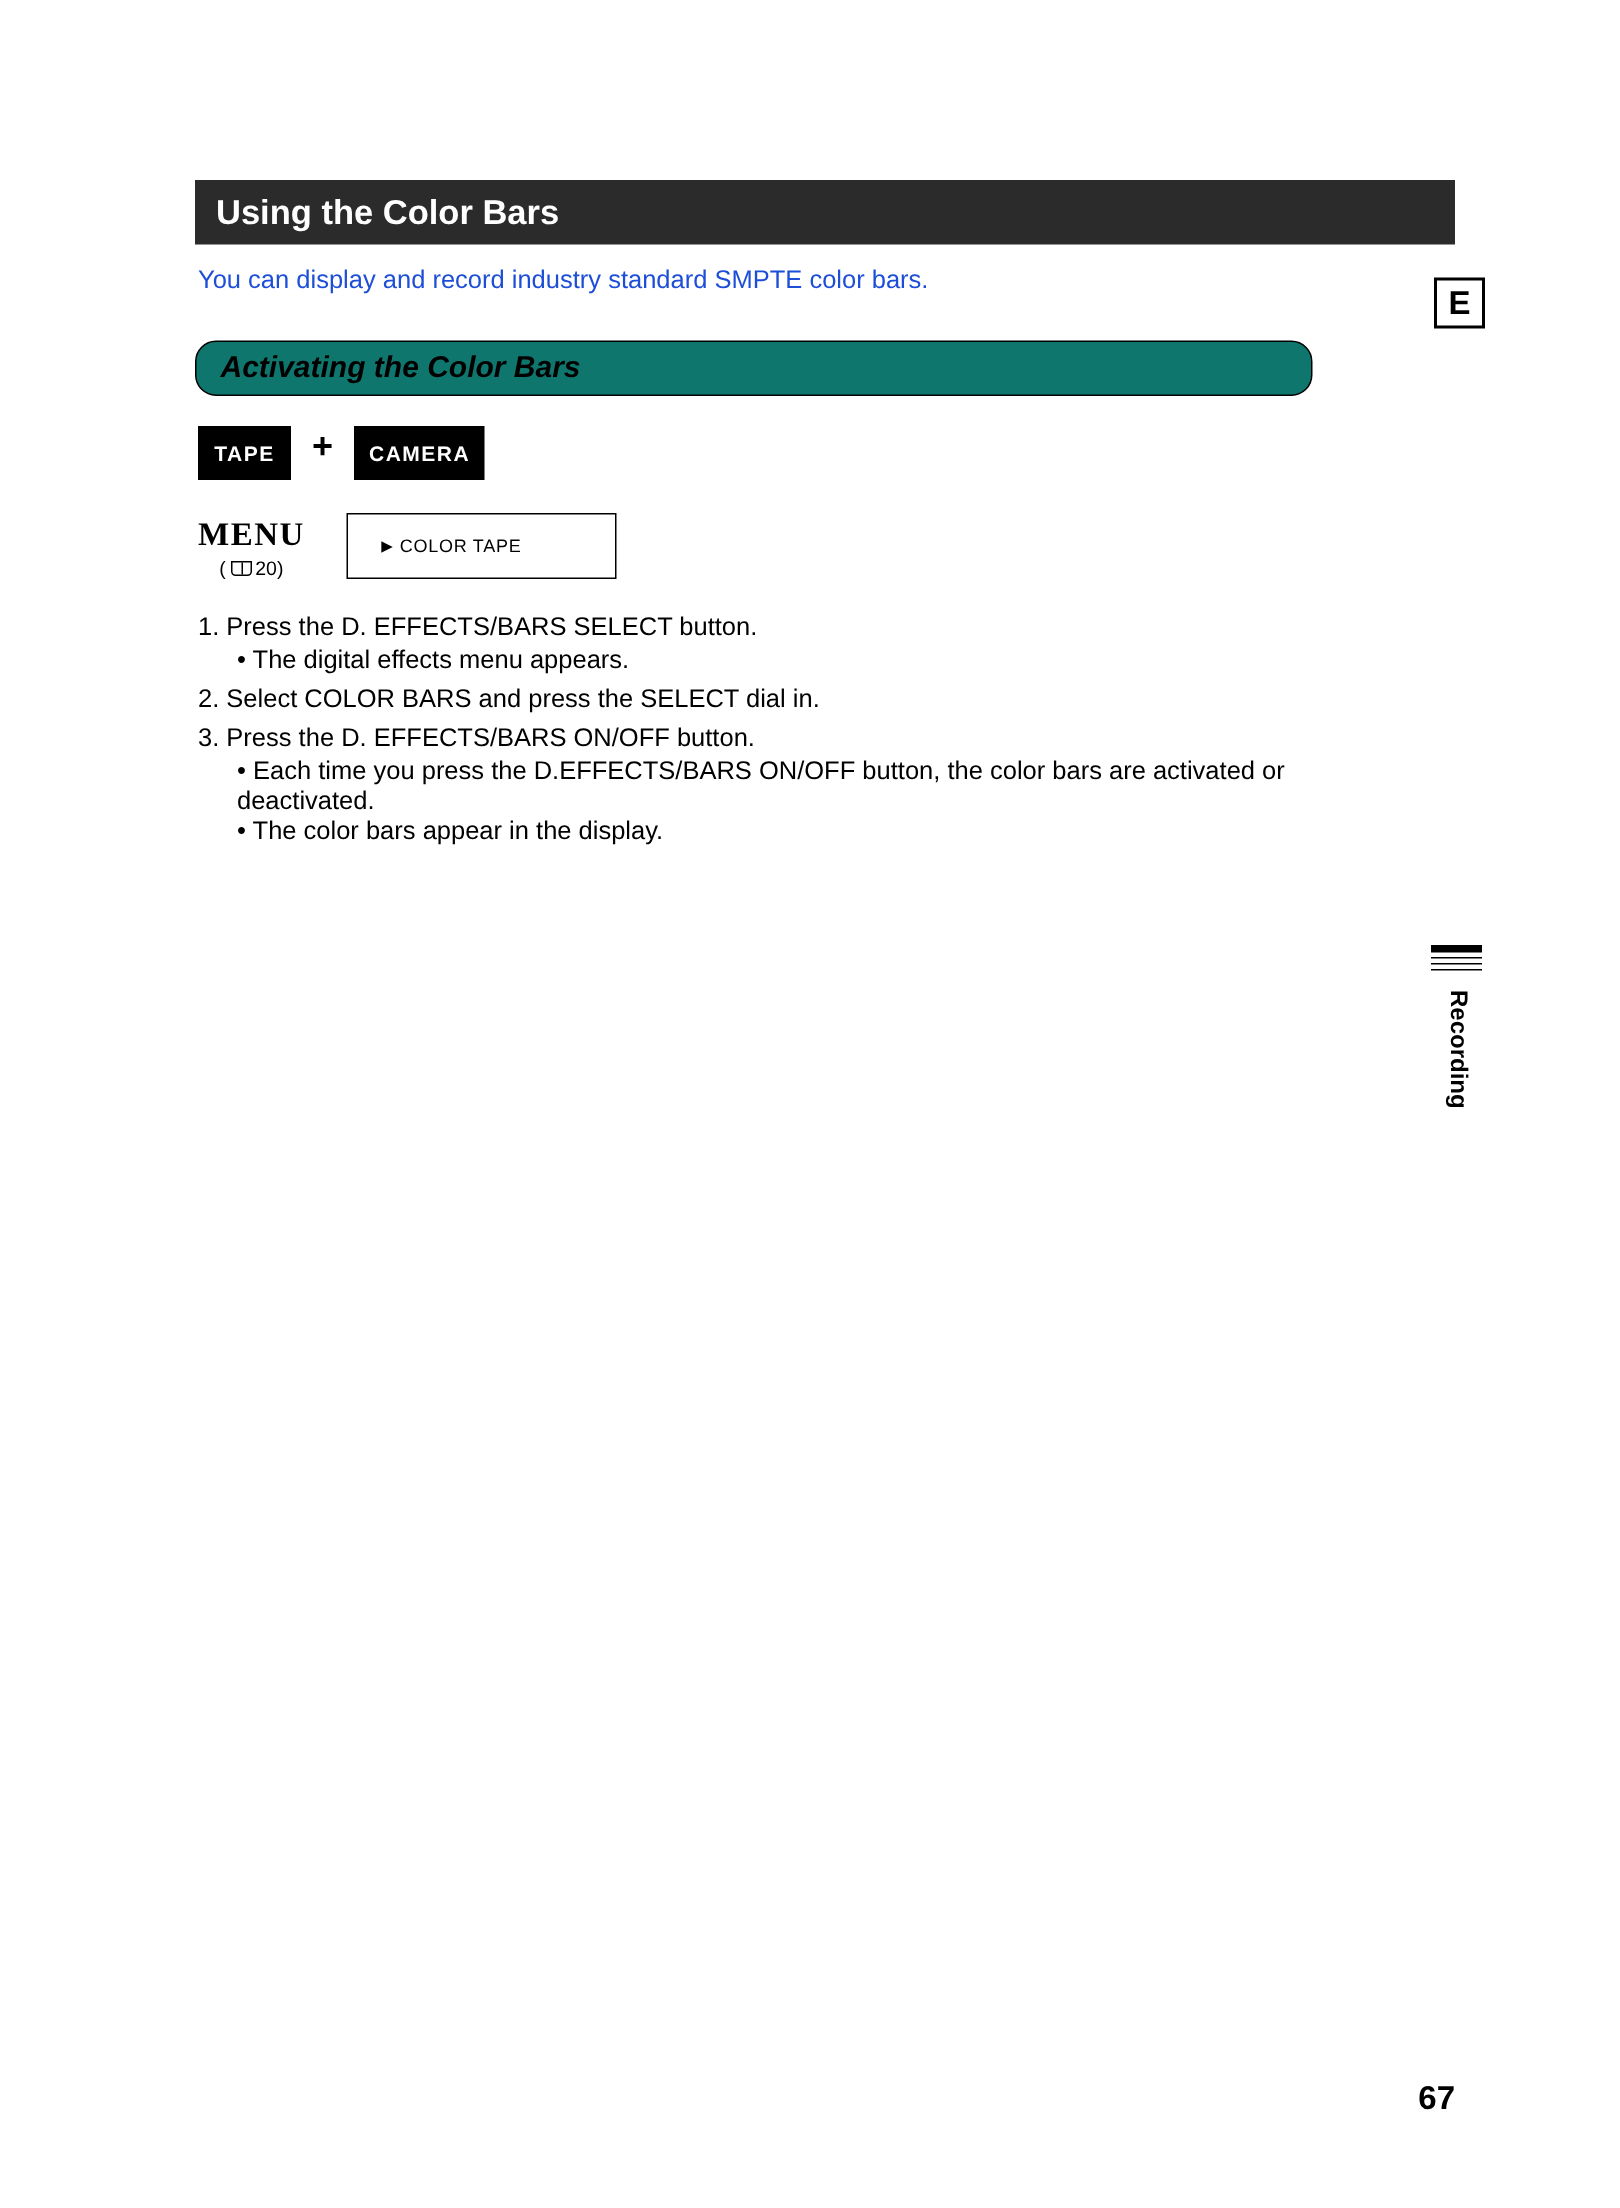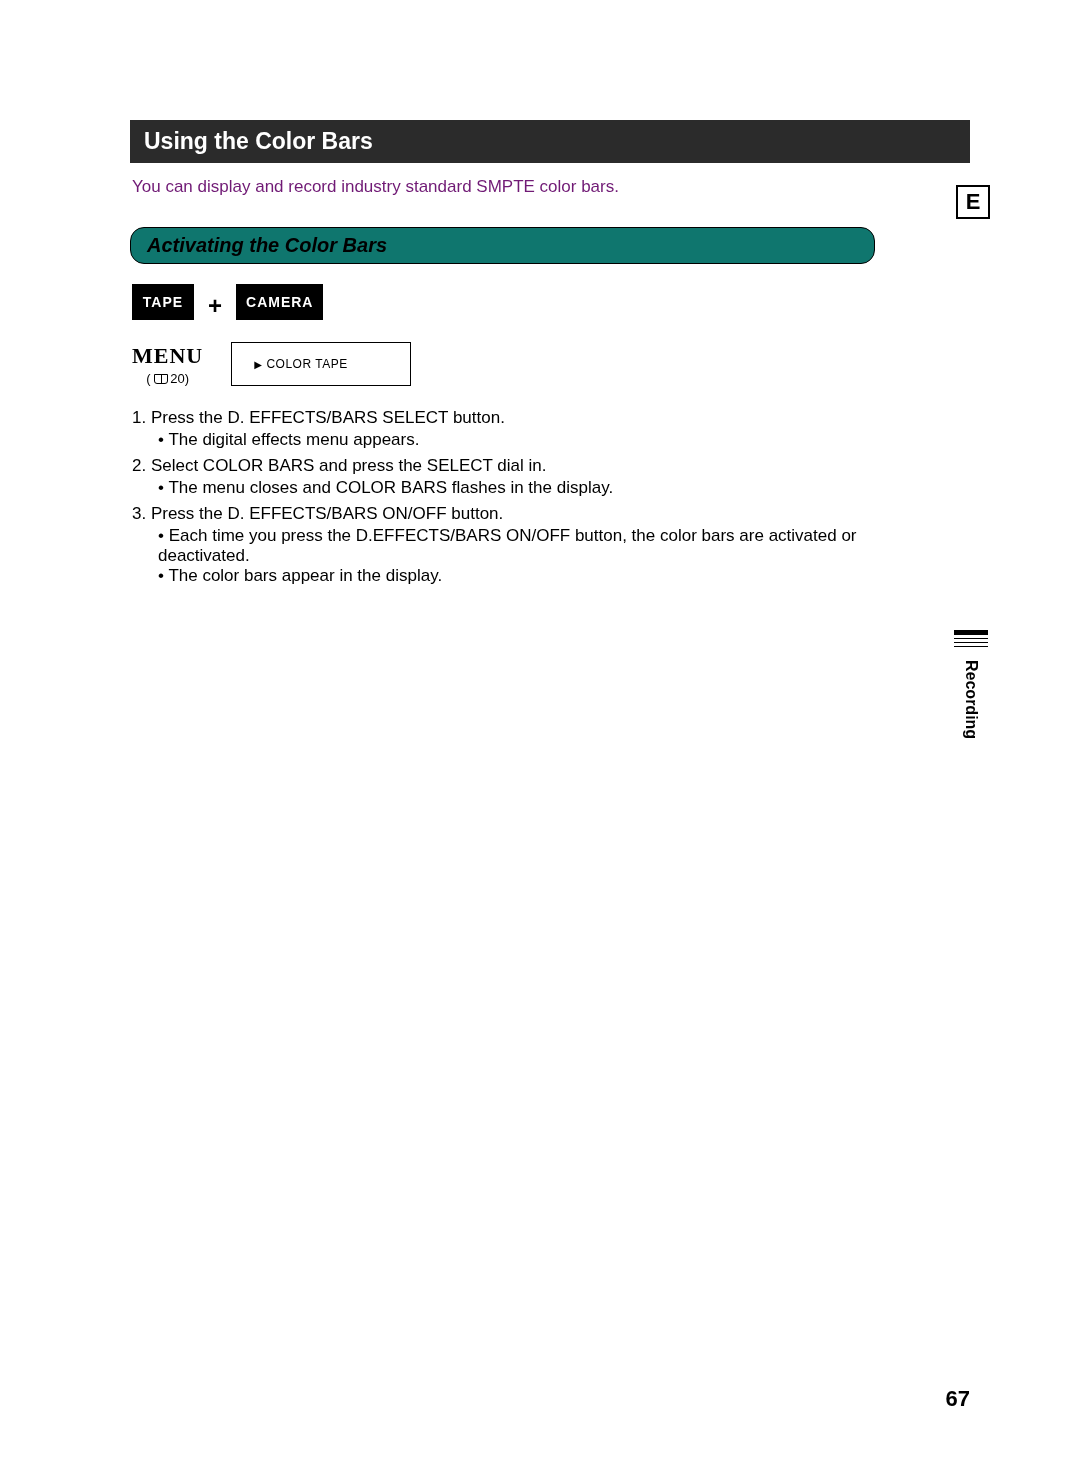--- a/index.html
+++ b/index.html
@@ -14,21 +14,21 @@
   .title-bar {
     background: #2b2b2b;
     color: #fff;
     font-weight: bold;
     font-size: 23px;
     padding: 8px 14px;
     margin-bottom: 14px;
   }
   .intro {
     font-size: 17px;
-    color: #701a75;
+    color: #1d4ed8;
     margin-bottom: 30px;
     padding-left: 2px;
   }
   .lang-badge {
     position: absolute;
     top: 185px;
     right: 90px;
     width: 34px;
     height: 34px;
     border: 2px solid #000;
@@ -44,21 +44,21 @@
     border-radius: 14px;
     font-size: 20px;
     font-weight: bold;
     font-style: italic;
     padding: 6px 16px;
     margin-bottom: 20px;
     width: 745px;
   }
   .mode-row {
     display: flex;
-    align-items: flex-end;
+    align-items: flex-start;
     gap: 14px;
     margin-left: 2px;
     margin-bottom: 22px;
   }
   .mode-box {
     background: #000;
     color: #fff;
     font-weight: bold;
     font-size: 14px;
     letter-spacing: 1px;
@@ -194,23 +194,20 @@
 
   <div class="steps">
     <div class="step">
       <div class="step-title">1. Press the D. EFFECTS/BARS SELECT button.</div>
       <ul>
         <li>The digital effects menu appears.</li>
       </ul>
     </div>
     <div class="step">
       <div class="step-title">2. Select COLOR BARS and press the SELECT dial in.</div>
-      <ul>
-        <li>The menu closes and COLOR BARS flashes in the display.</li>
-      </ul>
     </div>
     <div class="step">
       <div class="step-title">3. Press the D. EFFECTS/BARS ON/OFF button.</div>
       <ul>
         <li>Each time you press the D.EFFECTS/BARS ON/OFF button, the color bars are activated or deactivated.</li>
         <li>The color bars appear in the display.</li>
       </ul>
     </div>
   </div>
 

